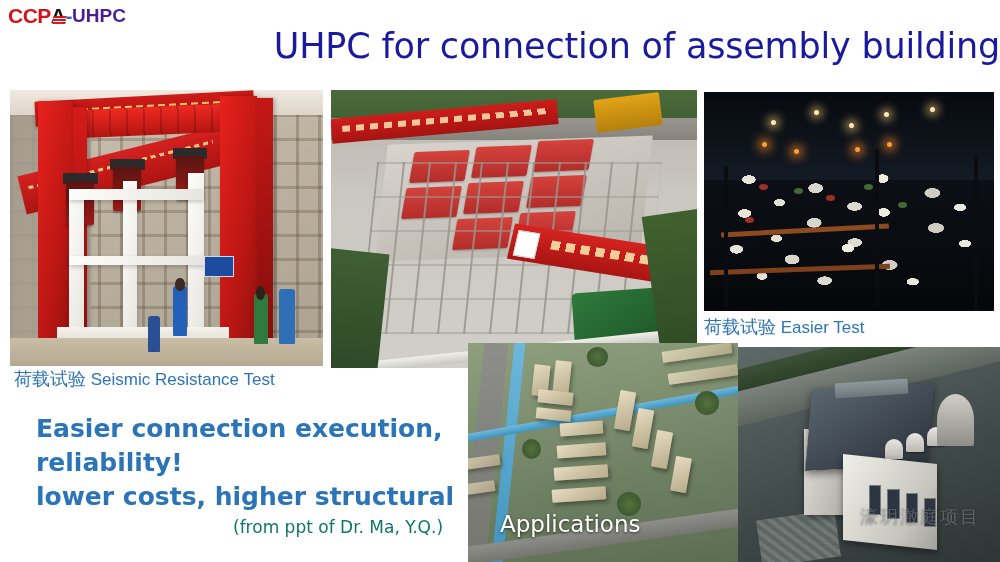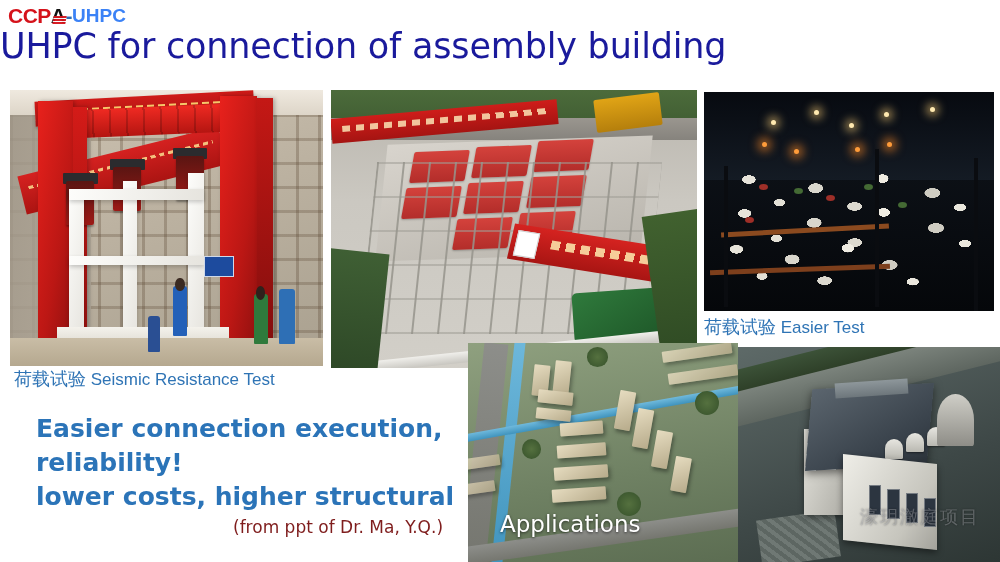--- a/index.html
+++ b/index.html
@@ -8,40 +8,40 @@
 
   
   #logo{position:absolute;left:8px;top:4px;height:24px;display:flex;align-items:center;
         font-weight:bold;font-size:21px;letter-spacing:-0.5px;}
   #logo .ccp{color:#d5121a;}
   #logo .a-wrap{position:relative;color:#111111;}
   #logo .flag{position:absolute;left:2px;bottom:4px;width:13px;height:8px;
               background:repeating-linear-gradient(to bottom,#d5121a 0 1.6px,#ffffff 1.6px 3.2px);
               transform:skewX(-10deg);opacity:.95;}
   #logo .dash{color:#2f6fb5;font-weight:bold;}
-  #logo .uhpc{color:#3b82f6;font-weight:bold;font-size:19px;letter-spacing:0px;}
-
-  
-  #title{position:absolute;left:0;top:26px;width:1000px;text-align:left;
+  #logo .uhpc{color:#4c1d95;font-weight:bold;font-size:19px;letter-spacing:0px;}
+
+  
+  #title{position:absolute;left:0;top:26px;width:1000px;text-align:right;
          color:#1a1a9c;font-size:35px;line-height:40px;
          font-family:"DejaVu Sans","Liberation Sans",sans-serif;letter-spacing:-0.2px;}
 
   
   .photo{position:absolute;overflow:hidden;background:#444;}
   .photo .inner{position:absolute;inset:0;}
 
   
   .cap{position:absolute;color:#2f74b5;font-size:17px;line-height:20px;white-space:nowrap;}
   .cap .cn{font-family:"DejaVu Sans",sans-serif;font-size:18px;}
 
   
   #statement{position:absolute;left:36px;top:412px;width:430px;
              color:#2b74b8;font-weight:bold;font-size:25px;line-height:34px;
              font-family:"DejaVu Sans","Liberation Sans",sans-serif;}
-  #attrib{position:absolute;left:233px;top:517px;color:#7f1d1d;font-size:17px;
+  #attrib{position:absolute;left:233px;top:517px;color:#0f766e;font-size:17px;
           font-family:"DejaVu Sans","Liberation Sans",sans-serif;}
 
   
   .overlay-label{position:absolute;color:#ffffff;font-size:23px;
                  font-family:"DejaVu Sans","Liberation Sans",sans-serif;
                  text-shadow:0 1px 3px rgba(0,0,0,.65);}
   .watermark{position:absolute;color:rgba(225,230,235,.30);font-size:18px;
              font-family:"DejaVu Sans",sans-serif;letter-spacing:2px;
              text-shadow:0 0 2px rgba(0,0,0,.5);}
 

